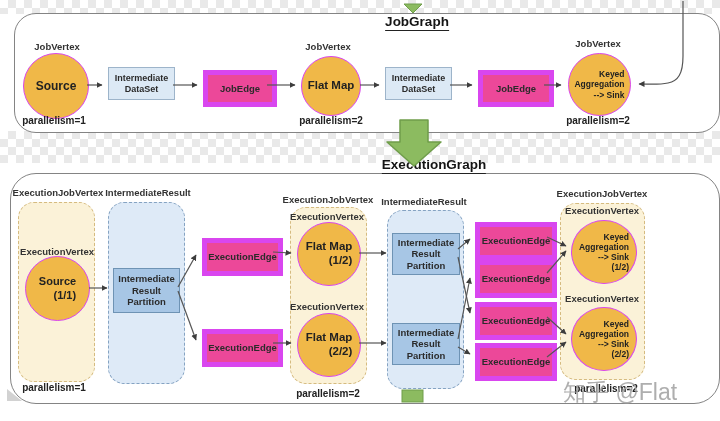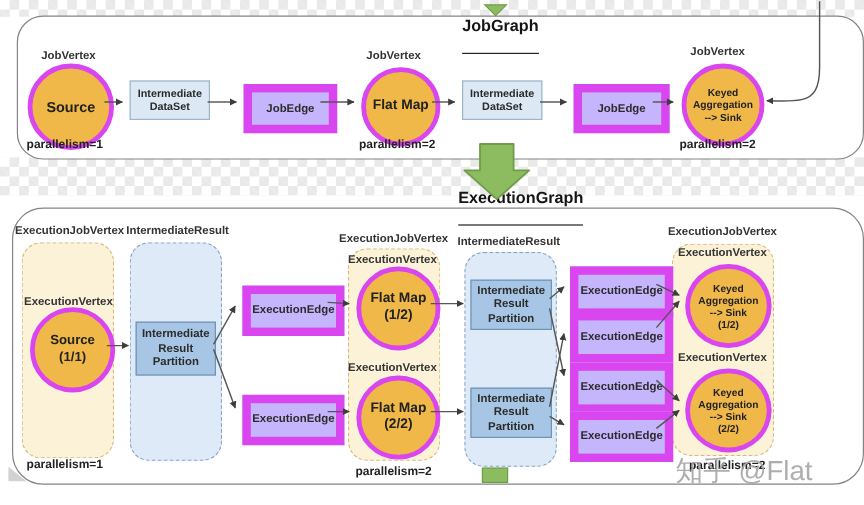--- a/index.html
+++ b/index.html
@@ -6,32 +6,32 @@
   body{width:720px;height:421px;position:relative;overflow:hidden;background:#ffffff;
        font-family:"Liberation Sans",sans-serif;}
   .checker{position:absolute;left:0;width:720px;background-color:#fff;
     background-image:
       linear-gradient(45deg,#e9e9e9 25%,transparent 25%,transparent 75%,#e9e9e9 75%),
       linear-gradient(45deg,#e9e9e9 25%,transparent 25%,transparent 75%,#e9e9e9 75%);
     background-size:16px 16px;background-position:0 0,8px 8px;}
   .panel{position:absolute;background:#fff;border:1.5px solid #848484;z-index:1;}
   .title{position:absolute;transform:translateX(-50%);font-weight:bold;font-size:13.5px;
          color:#141414;z-index:2;white-space:nowrap;}
-  .title span{border-bottom:1.5px solid #222;padding-bottom:15px;}
+  .title span{border-bottom:1.5px solid #222;padding-bottom:1px;}
   .lbl{position:absolute;transform:translateX(-50%);font-weight:bold;font-size:9.5px;
        color:#333;white-space:nowrap;z-index:3;}
   .para{font-size:10px;color:#222;}
-  .circle{position:absolute;border-radius:50%;background:#F0B848;border:4px solid #d946ef;
-          display:flex;align-items:center;justify-content:center;text-align:center;
+  .circle{position:absolute;border-radius:50%;background:#F0B848;border:1px solid #d946ef;
+          display:flex;align-items:center;justify-content:center;text-align:right;
           font-weight:bold;color:#222;white-space:pre-line;line-height:1.2;z-index:3;}
   .rbox{position:absolute;display:flex;align-items:center;justify-content:center;
         text-align:center;font-weight:bold;color:#2b2b2b;white-space:pre-line;
         line-height:1.2;z-index:3;}
   .dataset{background:#DCE9F5;border:1px solid #9DB4CA;font-size:9px;}
-  .edgebox{background:#c4b5fd;border:7px solid #d946ef;font-size:9.5px;}
+  .edgebox{background:#ec4899;border:5px solid #d946ef;font-size:9.5px;}
   .partition{background:#A7C6E5;border:1px solid #6E93B4;font-size:9.5px;}
   .container{position:absolute;border-radius:16px;z-index:2;}
   .yellow{background:#FBF2D8;border:1px dashed #D5BB80;}
   .blue{background:#DEEAF7;border:1px dashed #85A3C2;}
   svg.overlay{position:absolute;left:0;top:0;z-index:4;pointer-events:none;}
   .watermark{position:absolute;left:563px;top:377px;font-size:23px;color:rgba(165,165,165,.9);
              z-index:5;white-space:nowrap;}
 </style>
 </head>
 <body>

